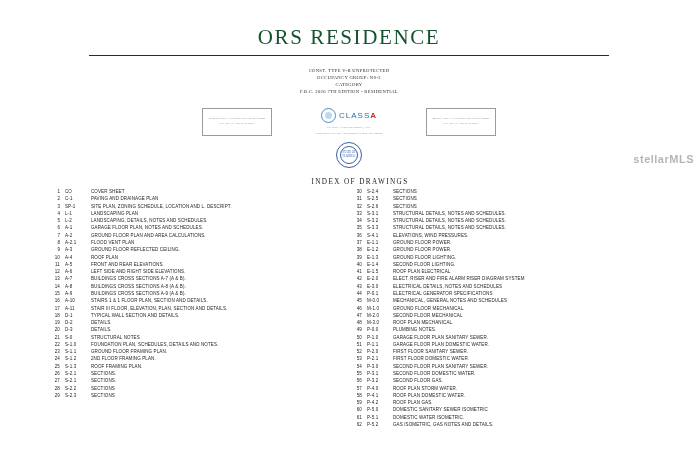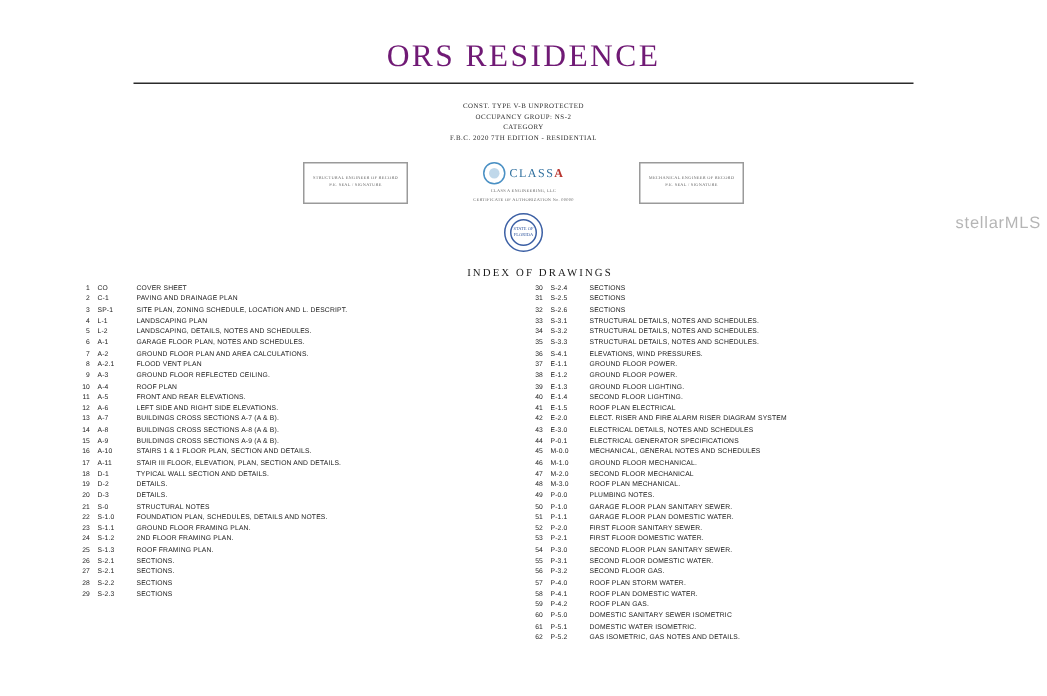--- a/index.html
+++ b/index.html
@@ -23,21 +23,21 @@
 
   
   .title-wrap {
     text-align: center;
     margin-top: 26px;
   }
   .main-title {
     font-size: 21px;
     letter-spacing: 1.6px;
     font-weight: normal;
-    color: #701a75;
+    color: #14532d;
     line-height: 1.1;
   }
   .rule {
     width: 520px;
     height: 1px;
     background: #2b2b2b;
     margin: 6px auto 5px auto;
   }
   .addr-line {
     font-size: 11.5px;
@@ -112,21 +112,21 @@
     width: 7px;
     height: 7px;
     border-radius: 50%;
     background: #4a90c4;
     opacity: 0.35;
   }
   .logo-center .brand-text {
     font-size: 8px;
     letter-spacing: 1px;
     color: #2f6f9e;
-    font-family: Liberation Serif, serif;
+    font-family: Liberation Sans, sans-serif;
   }
   .logo-center .brand-text b {
     color: #b8352f;
     font-weight: bold;
   }
   .logo-center .brand-sub {
     font-size: 2.9px;
     letter-spacing: 0.2px;
     color: #6d6d6d;
     text-align: center;
@@ -204,26 +204,26 @@
   .idx-desc {
     flex: 1 1 auto;
   }
   .col-left { width: 280px; }
   .col-right { width: 300px; }
 
   
   .watermark {
     position: absolute;
     right: 4px;
-    top: 143px;
+    top: 153px;
     font-size: 11px;
     letter-spacing: 0.5px;
     color: rgba(120,120,120,0.55);
     font-family: "Liberation Sans", sans-serif;
-    font-weight: normal;
+    font-weight: bold;
   }
 </style>
 </head>
 <body>
 
 <div class="sheet">
 
   <div class="title-wrap">
     <div class="main-title">ORS RESIDENCE</div>
     <div class="rule"></div>

